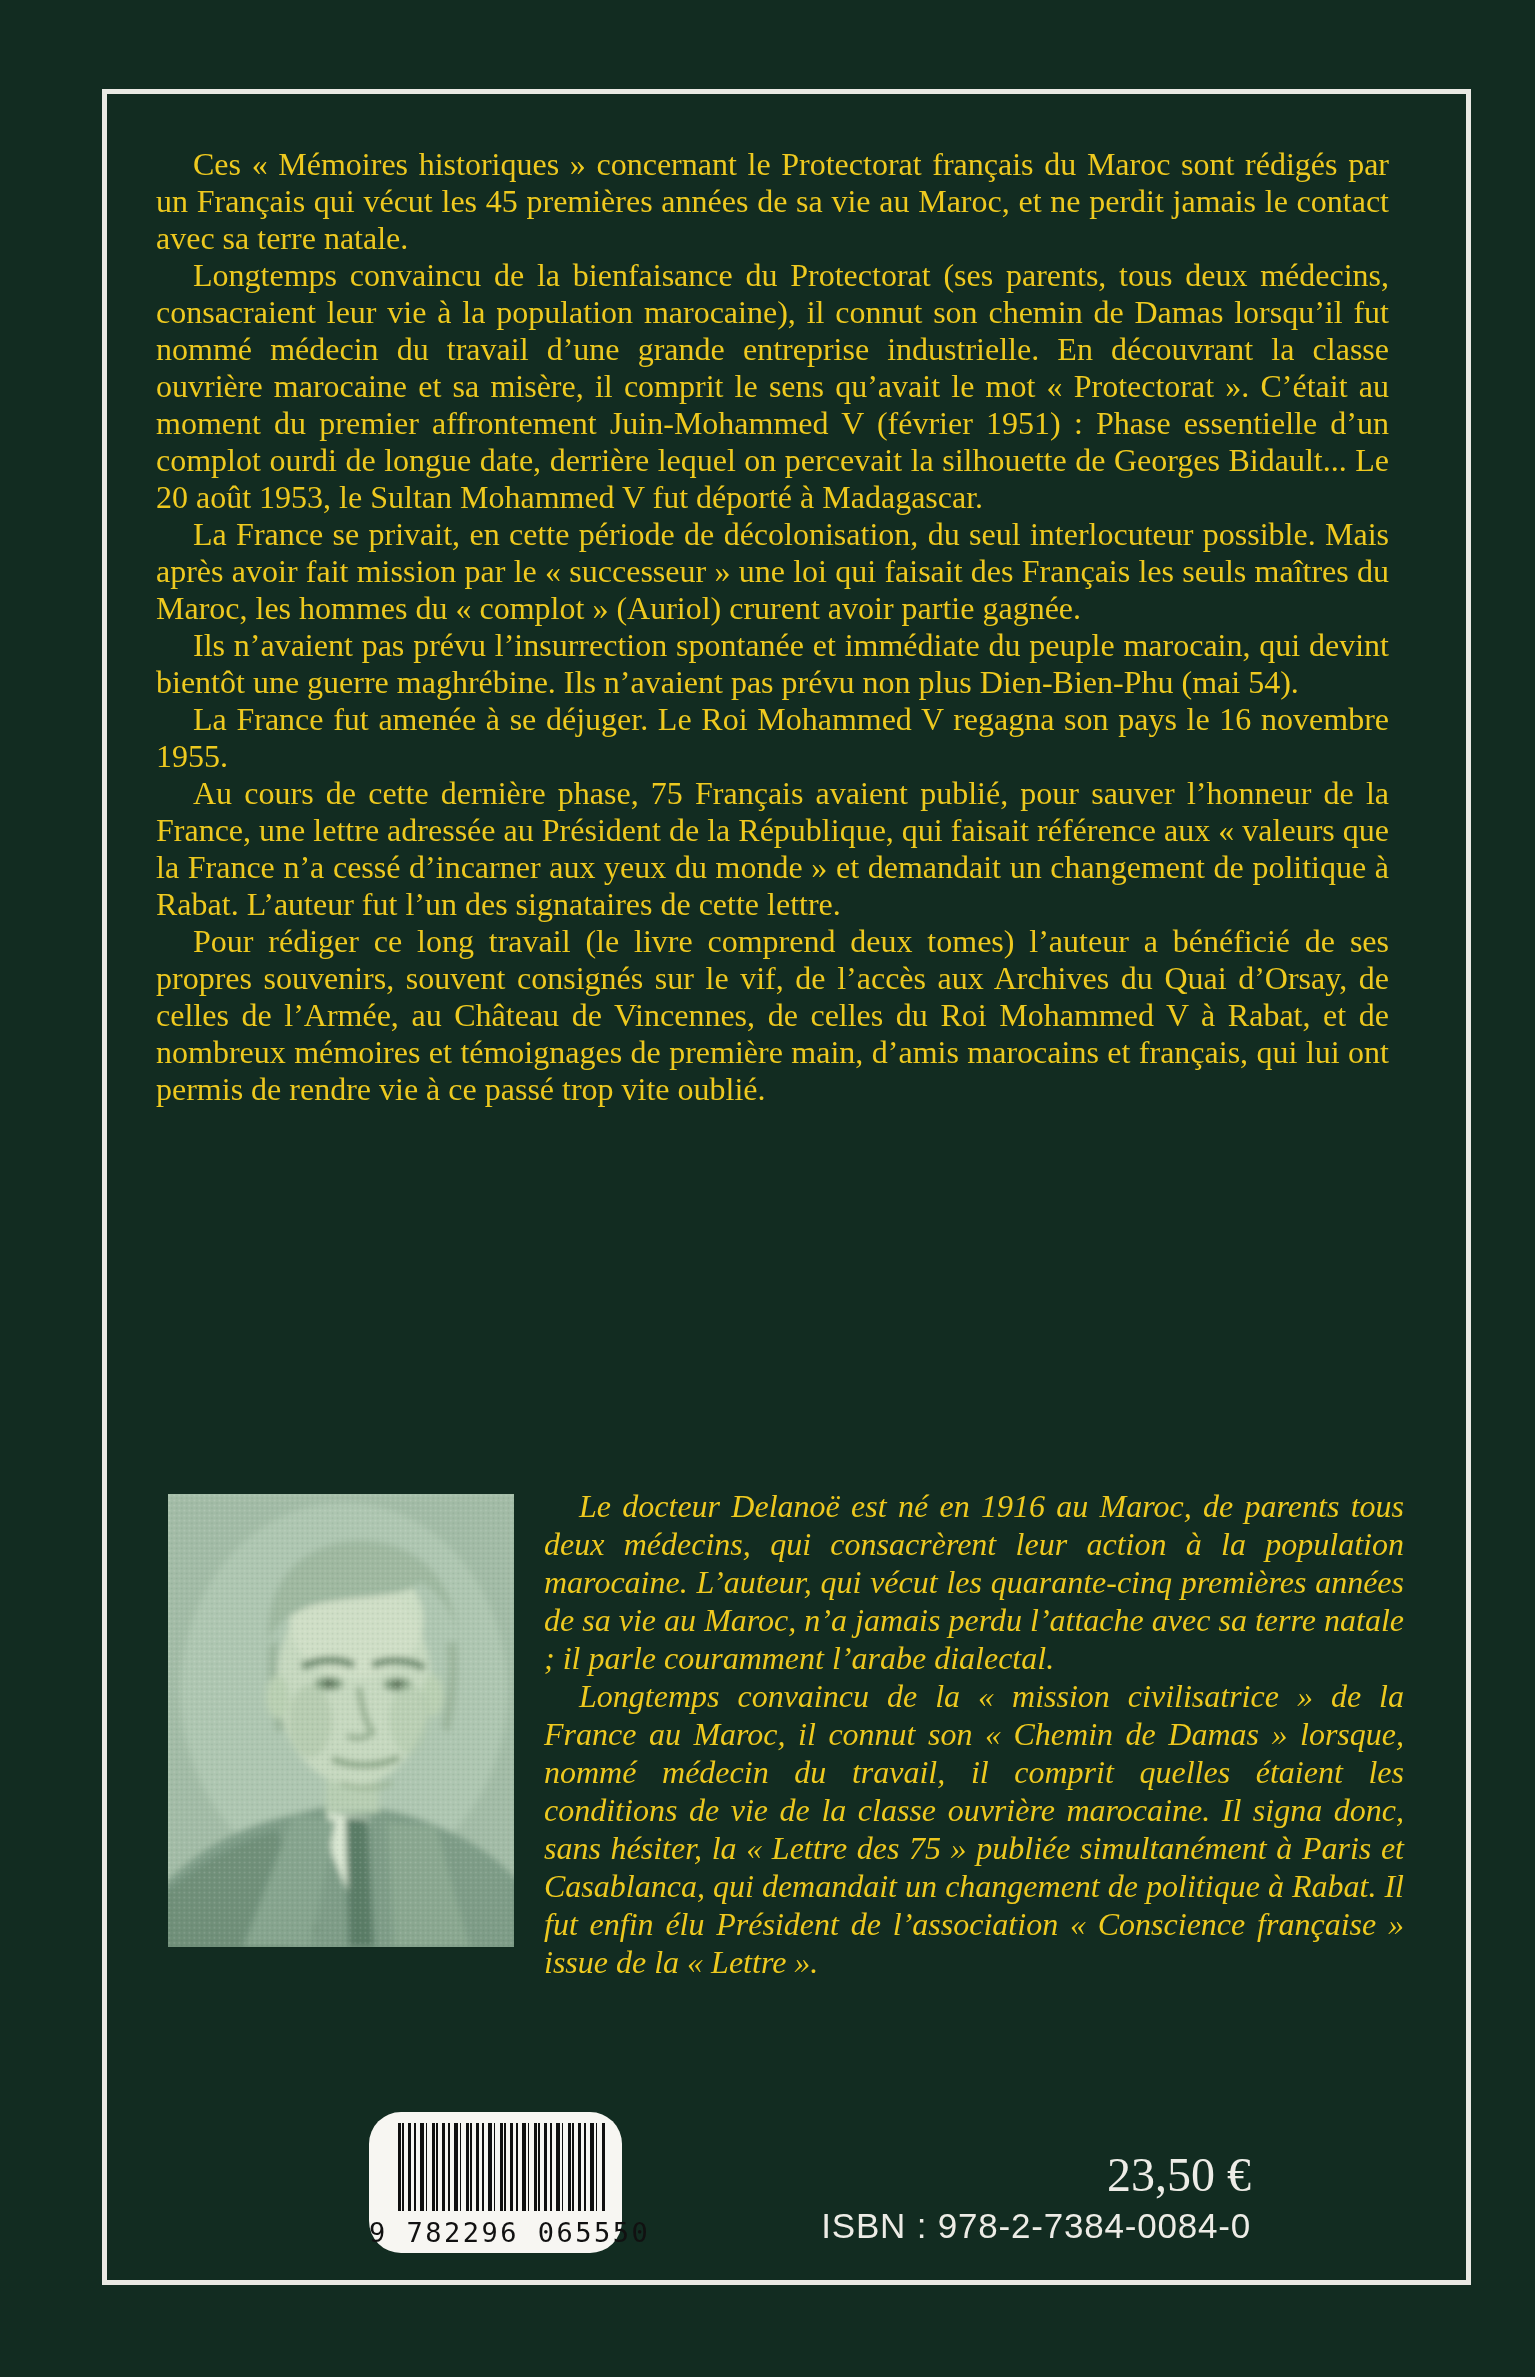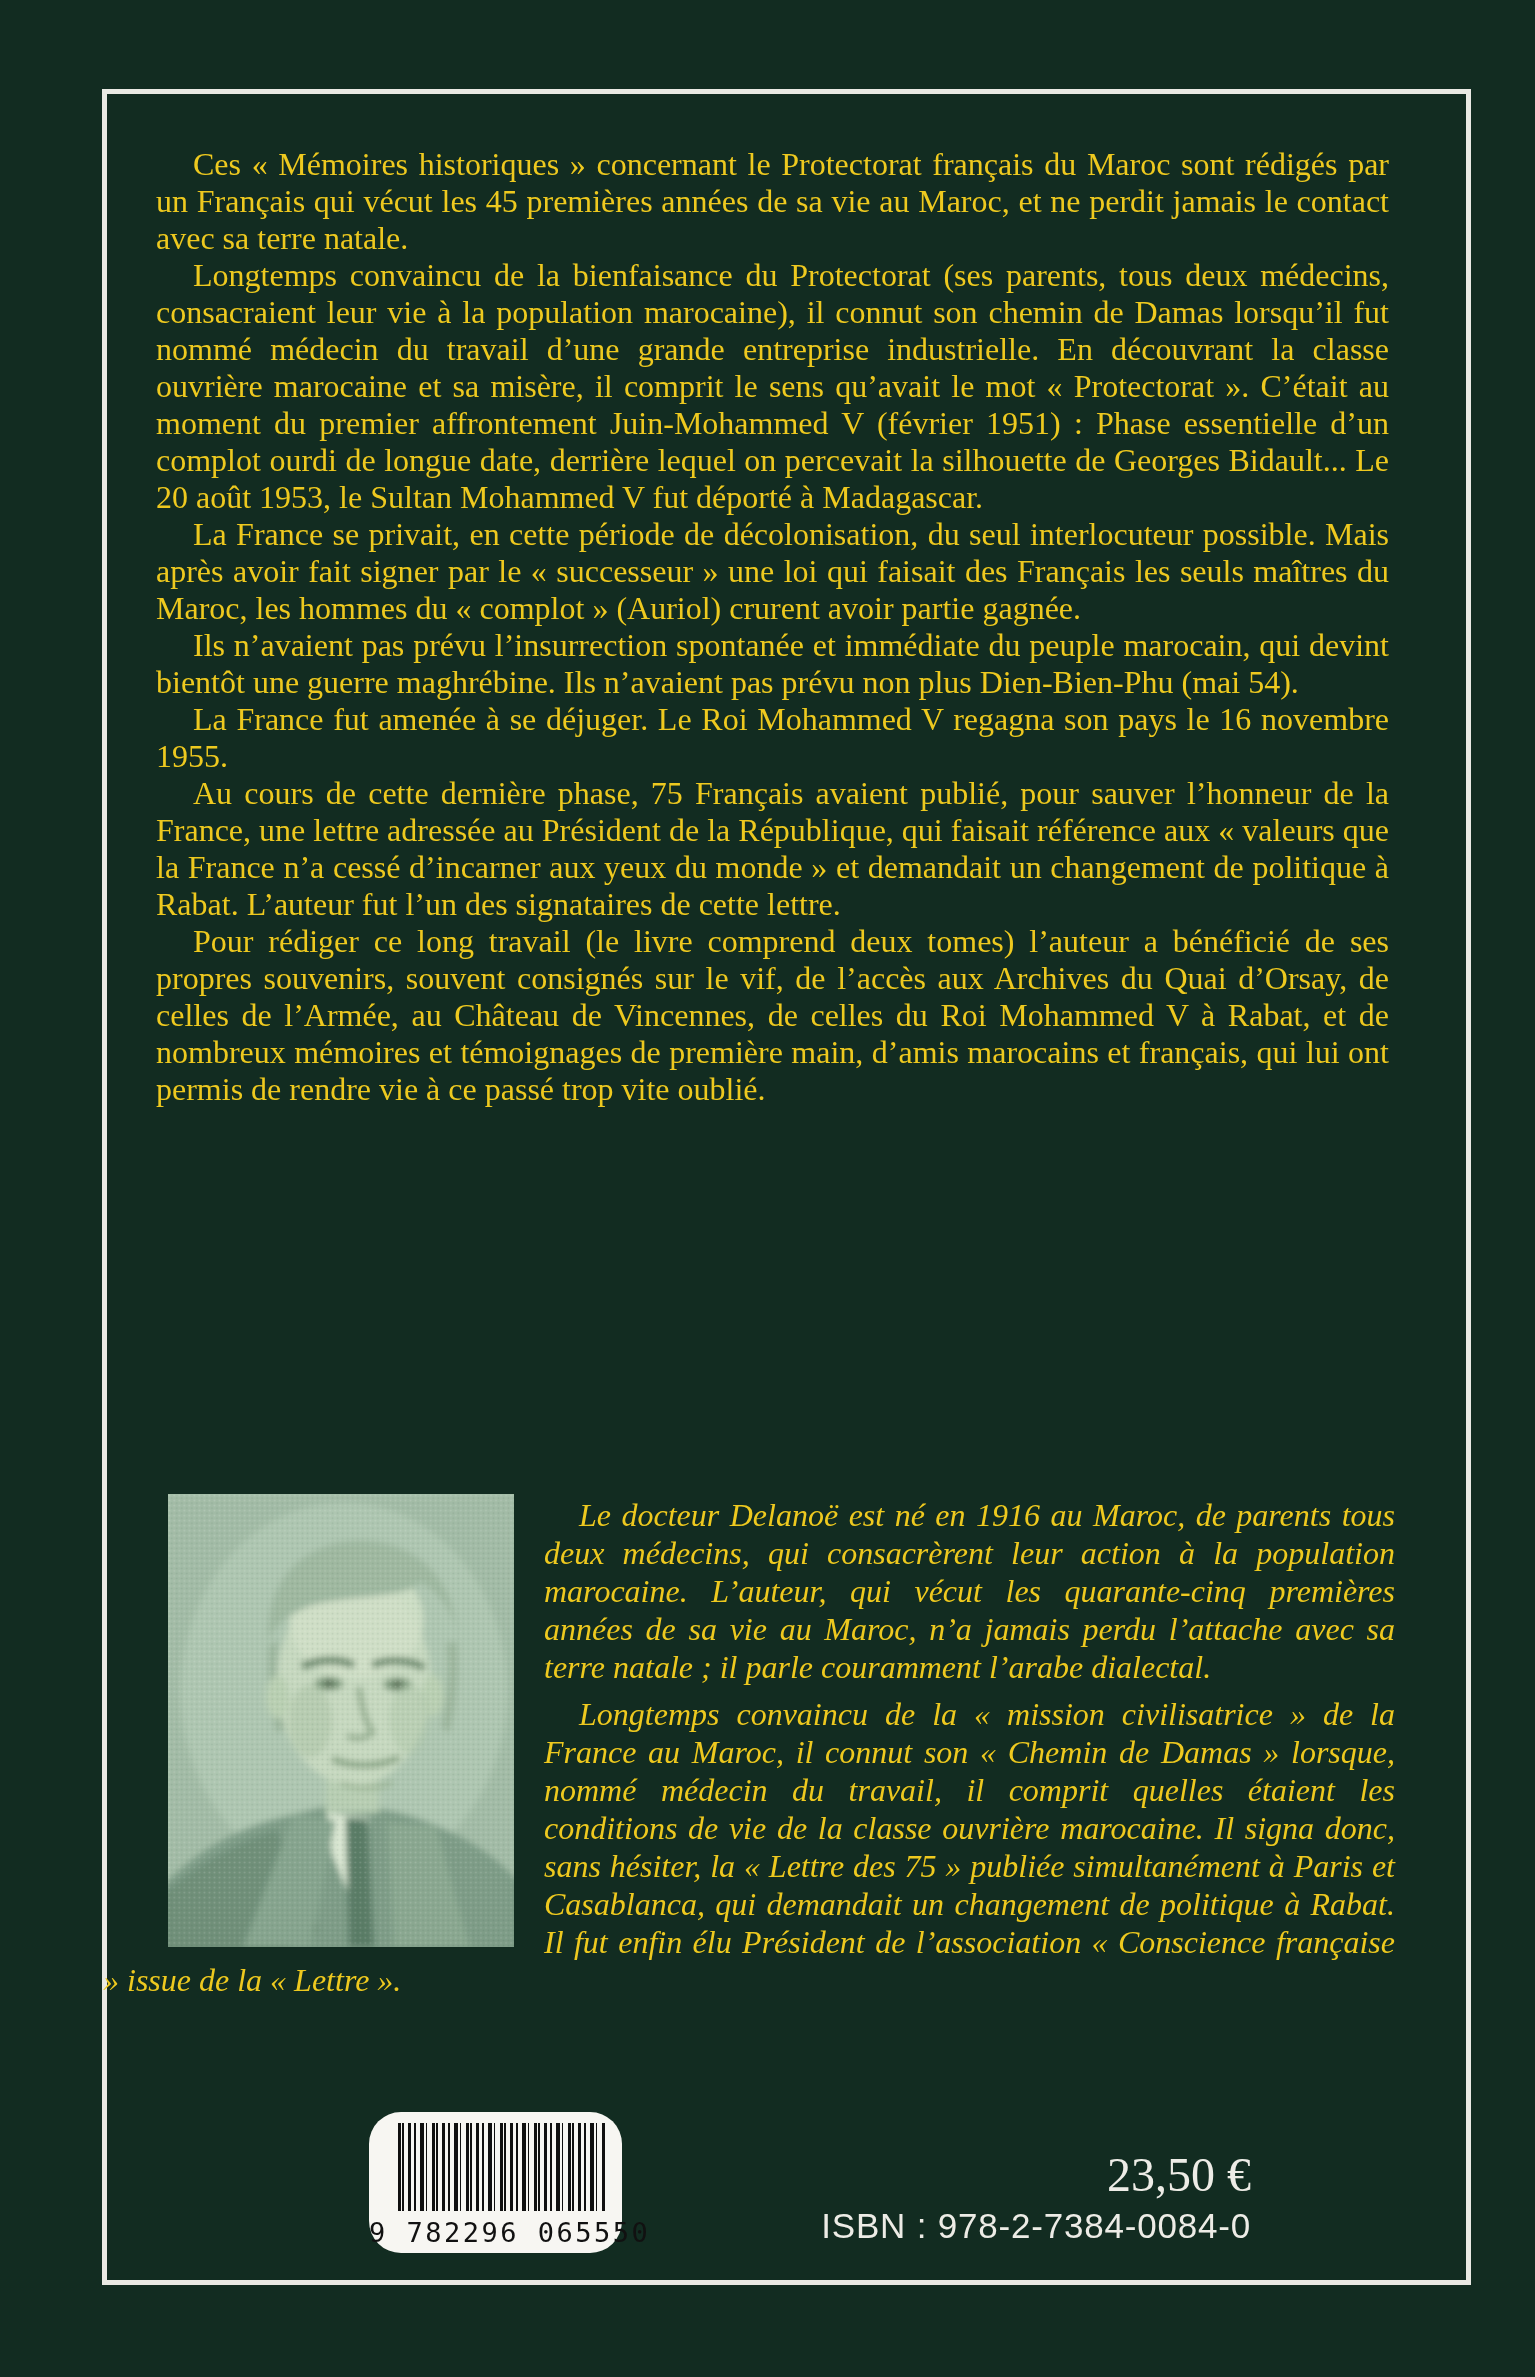--- a/index.html
+++ b/index.html
@@ -19,21 +19,21 @@
     color:#eec91f;font-size:32px;line-height:37px;
     text-align:justify;
   }
   .synopsis p{margin:0;text-indent:37px;}
   
   .bio{
     position:absolute;left:94px;top:1487px;width:1310px;
     color:#eec91f;font-size:32px;line-height:38px;
     font-style:italic;text-align:justify;
   }
-  .bio p{margin:9px;text-indent:35px;}
+  .bio p{margin:0;text-indent:35px;}
   .photo{
     float:left;width:346px;height:453px;margin:6.7px 30px 11.7px 74px;
     background:#a9c2ac;overflow:hidden;
   }
   .photo svg{display:block;width:100%;height:100%;}
   
   .barcode{
     position:absolute;left:369px;top:2112px;width:253px;height:141px;
     background:#f7f6f2;
     border-radius:32px;
@@ -67,21 +67,21 @@
   }
 </style>
 </head>
 <body>
 
 <div class="frame"></div>
 
 <section class="synopsis">
   <p>Ces « Mémoires historiques » concernant le Protectorat français du Maroc sont rédigés par un Français qui vécut les 45 premières années de sa vie au Maroc, et ne perdit jamais le contact avec sa terre natale.</p>
   <p>Longtemps convaincu de la bienfaisance du Protectorat (ses parents, tous deux médecins, consacraient leur vie à la population marocaine), il connut son chemin de Damas lorsqu’il fut nommé médecin du travail d’une grande entreprise industrielle. En découvrant la classe ouvrière marocaine et sa misère, il comprit le sens qu’avait le mot « Protectorat ». C’était au moment du premier affrontement Juin-Mohammed V (février 1951) : Phase essentielle d’un complot ourdi de longue date, derrière lequel on percevait la silhouette de Georges Bidault... Le 20 août 1953, le Sultan Mohammed V fut déporté à Madagascar.</p>
-  <p>La France se privait, en cette période de décolonisation, du seul interlocuteur possible. Mais après avoir fait signer par le « successeur » une loi qui faisait des Français les seuls maîtres du Maroc, les hommes du « complot » (Auriol) crurent avoir partie gagnée.</p>
+  <p>La France se privait, en cette période de décolonisation, du seul interlocuteur possible. Mais après avoir fait mission par le « successeur » une loi qui faisait des Français les seuls maîtres du Maroc, les hommes du « complot » (Auriol) crurent avoir partie gagnée.</p>
   <p>Ils n’avaient pas prévu l’insurrection spontanée et immédiate du peuple marocain, qui devint bientôt une guerre maghrébine. Ils n’avaient pas prévu non plus Dien-Bien-Phu (mai 54).</p>
   <p>La France fut amenée à se déjuger. Le Roi Mohammed V regagna son pays le 16 novembre 1955.</p>
   <p>Au cours de cette dernière phase, 75 Français avaient publié, pour sauver l’honneur de la France, une lettre adressée au Président de la République, qui faisait référence aux « valeurs que la France n’a cessé d’incarner aux yeux du monde » et demandait un changement de politique à Rabat. L’auteur fut l’un des signataires de cette lettre.</p>
   <p>Pour rédiger ce long travail (le livre comprend deux tomes) l’auteur a bénéficié de ses propres souvenirs, souvent consignés sur le vif, de l’accès aux Archives du Quai d’Orsay, de celles de l’Armée, au Château de Vincennes, de celles du Roi Mohammed V à Rabat, et de nombreux mémoires et témoignages de première main, d’amis marocains et français, qui lui ont permis de rendre vie à ce passé trop vite oublié.</p>
 </section>
 
 <section class="bio">
   <figure class="photo">
     <svg viewBox="0 0 413 540" xmlns="http://www.w3.org/2000/svg">
       <defs>

